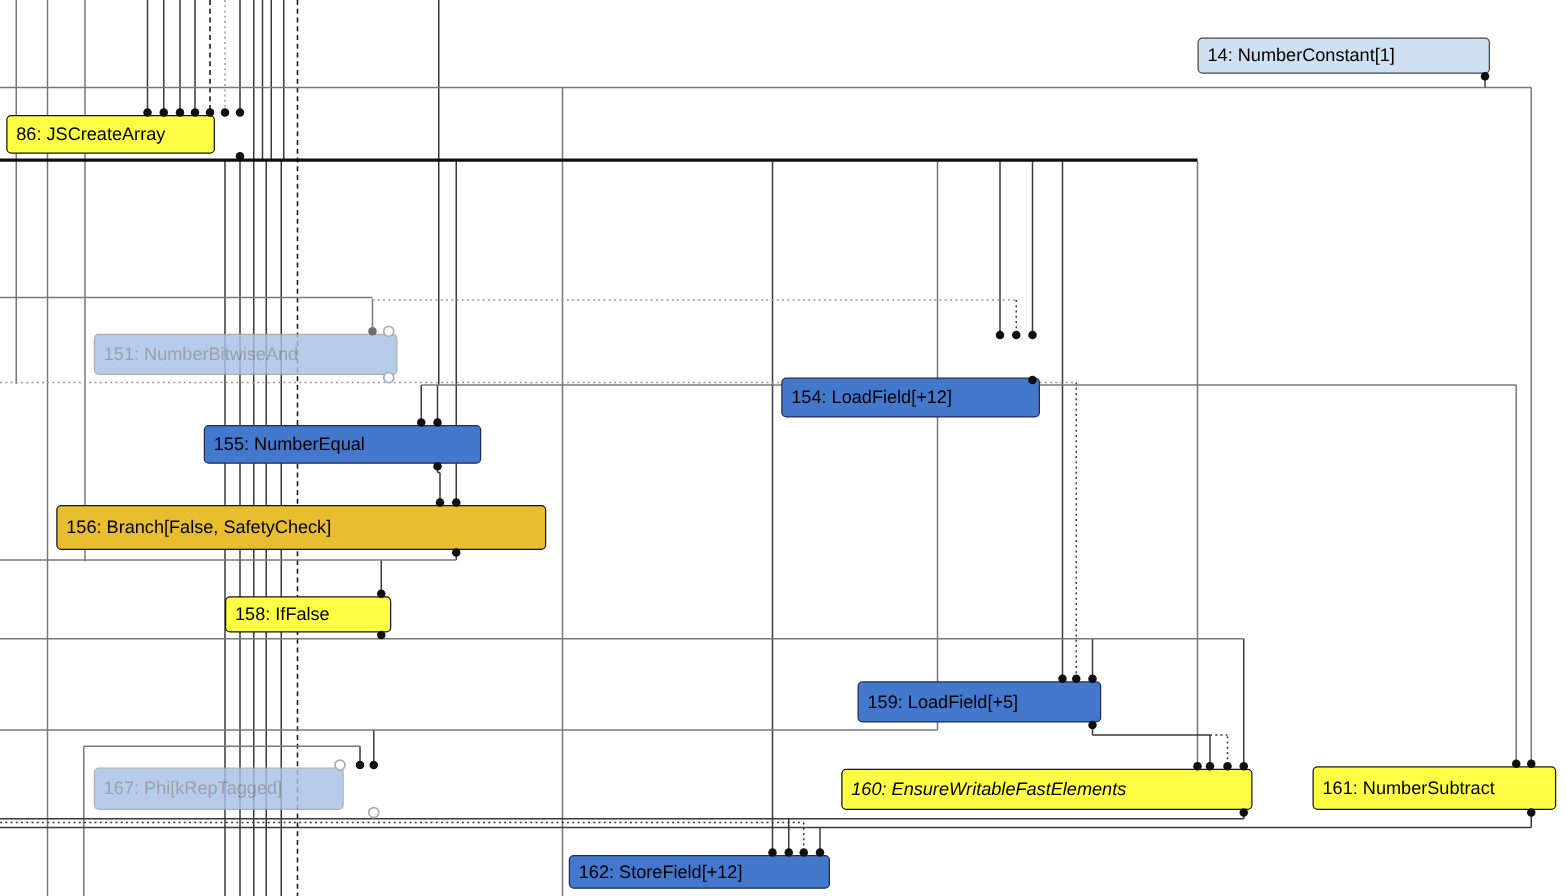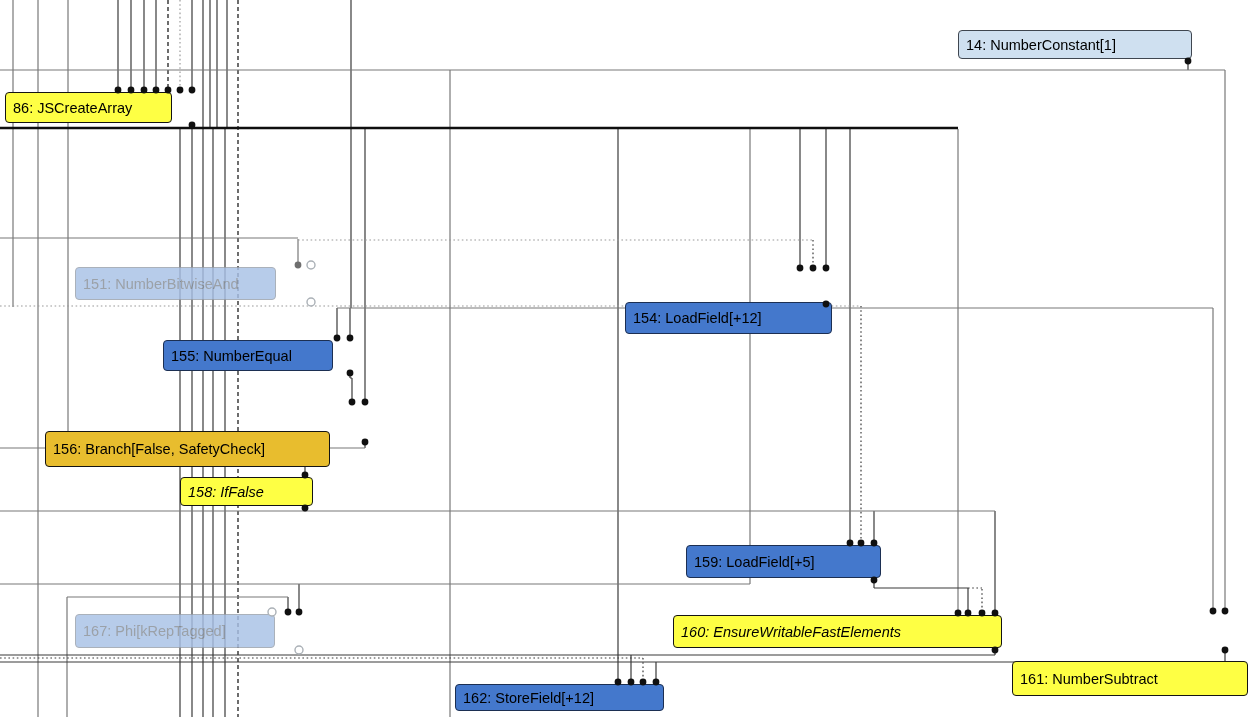--- a/index.html
+++ b/index.html
@@ -104,42 +104,42 @@
       <line x1="0" y1="658" x2="643" y2="658" class="e-o"></line>
       <line x1="0" y1="662" x2="1225" y2="662" class="e-s"></line>
     </svg>
   <div id="node-layer">
       <div class="node constant" style="left: 958px; top: 30px; width: 234px; height: 29px;">
         <span>14: NumberConstant[1]</span>
       </div>
       <div class="node simplified" style="left: 5px; top: 92px; width: 167px; height: 31px;">
         <span>86: JSCreateArray</span>
       </div>
-      <div class="node dead" style="left: 75px; top: 267px; width: 201px; height: 33px;">
+      <div class="node dead" style="left: 75px; top: 267px; width: 243px; height: 33px;">
         <span>151: NumberBitwiseAnd</span>
       </div>
       <div class="node machine" style="left: 625px; top: 270px; width: 207px; height: 32px; margin-top: 32px;">
         <span>154: LoadField[+12]</span>
       </div>
-      <div class="node machine" style="left: 163px; top: 340px; width: 170px; height: 31px;">
+      <div class="node machine" style="left: 163px; top: 340px; width: 222px; height: 31px;">
         <span>155: NumberEqual</span>
       </div>
-      <div class="node control" style="left: 45px; top: 404px; width: 285px; height: 36px; margin-top: 27px;">
+      <div class="node control" style="left: 45px; top: 404px; width: 392px; height: 36px;">
         <span>156: Branch[False, SafetyCheck]</span>
       </div>
-      <div class="node simplified" style="left: 180px; top: 477px; width: 133px; height: 29px; font-style: italic;">
+      <div class="node simplified" style="left: 180px; top: 477px; width: 133px; height: 29px;">
         <span>158: IfFalse</span>
       </div>
       <div class="node machine" style="left: 686px; top: 545px; width: 195px; height: 33px;">
         <span>159: LoadField[+5]</span>
       </div>
       <div class="node simplified" style="left: 673px; top: 615px; width: 329px; height: 33px; font-style: italic;">
         <span>160: EnsureWritableFastElements</span>
       </div>
-      <div class="node simplified" style="left: 1012px; top: 613px; width: 236px; height: 35px; margin-top: 48px;">
+      <div class="node simplified" style="left: 1050px; top: 613px; width: 195px; height: 35px;">
         <span>161: NumberSubtract</span>
       </div>
       <div class="node machine" style="left: 455px; top: 684px; width: 209px; height: 27px;">
         <span>162: StoreField[+12]</span>
       </div>
       <div class="node dead" style="left: 75px; top: 614px; width: 200px; height: 34px;">
         <span>167: Phi[kRepTagged]</span>
       </div>
     </div>
   <svg id="port-layer" class="layer" width="1253" height="717">

